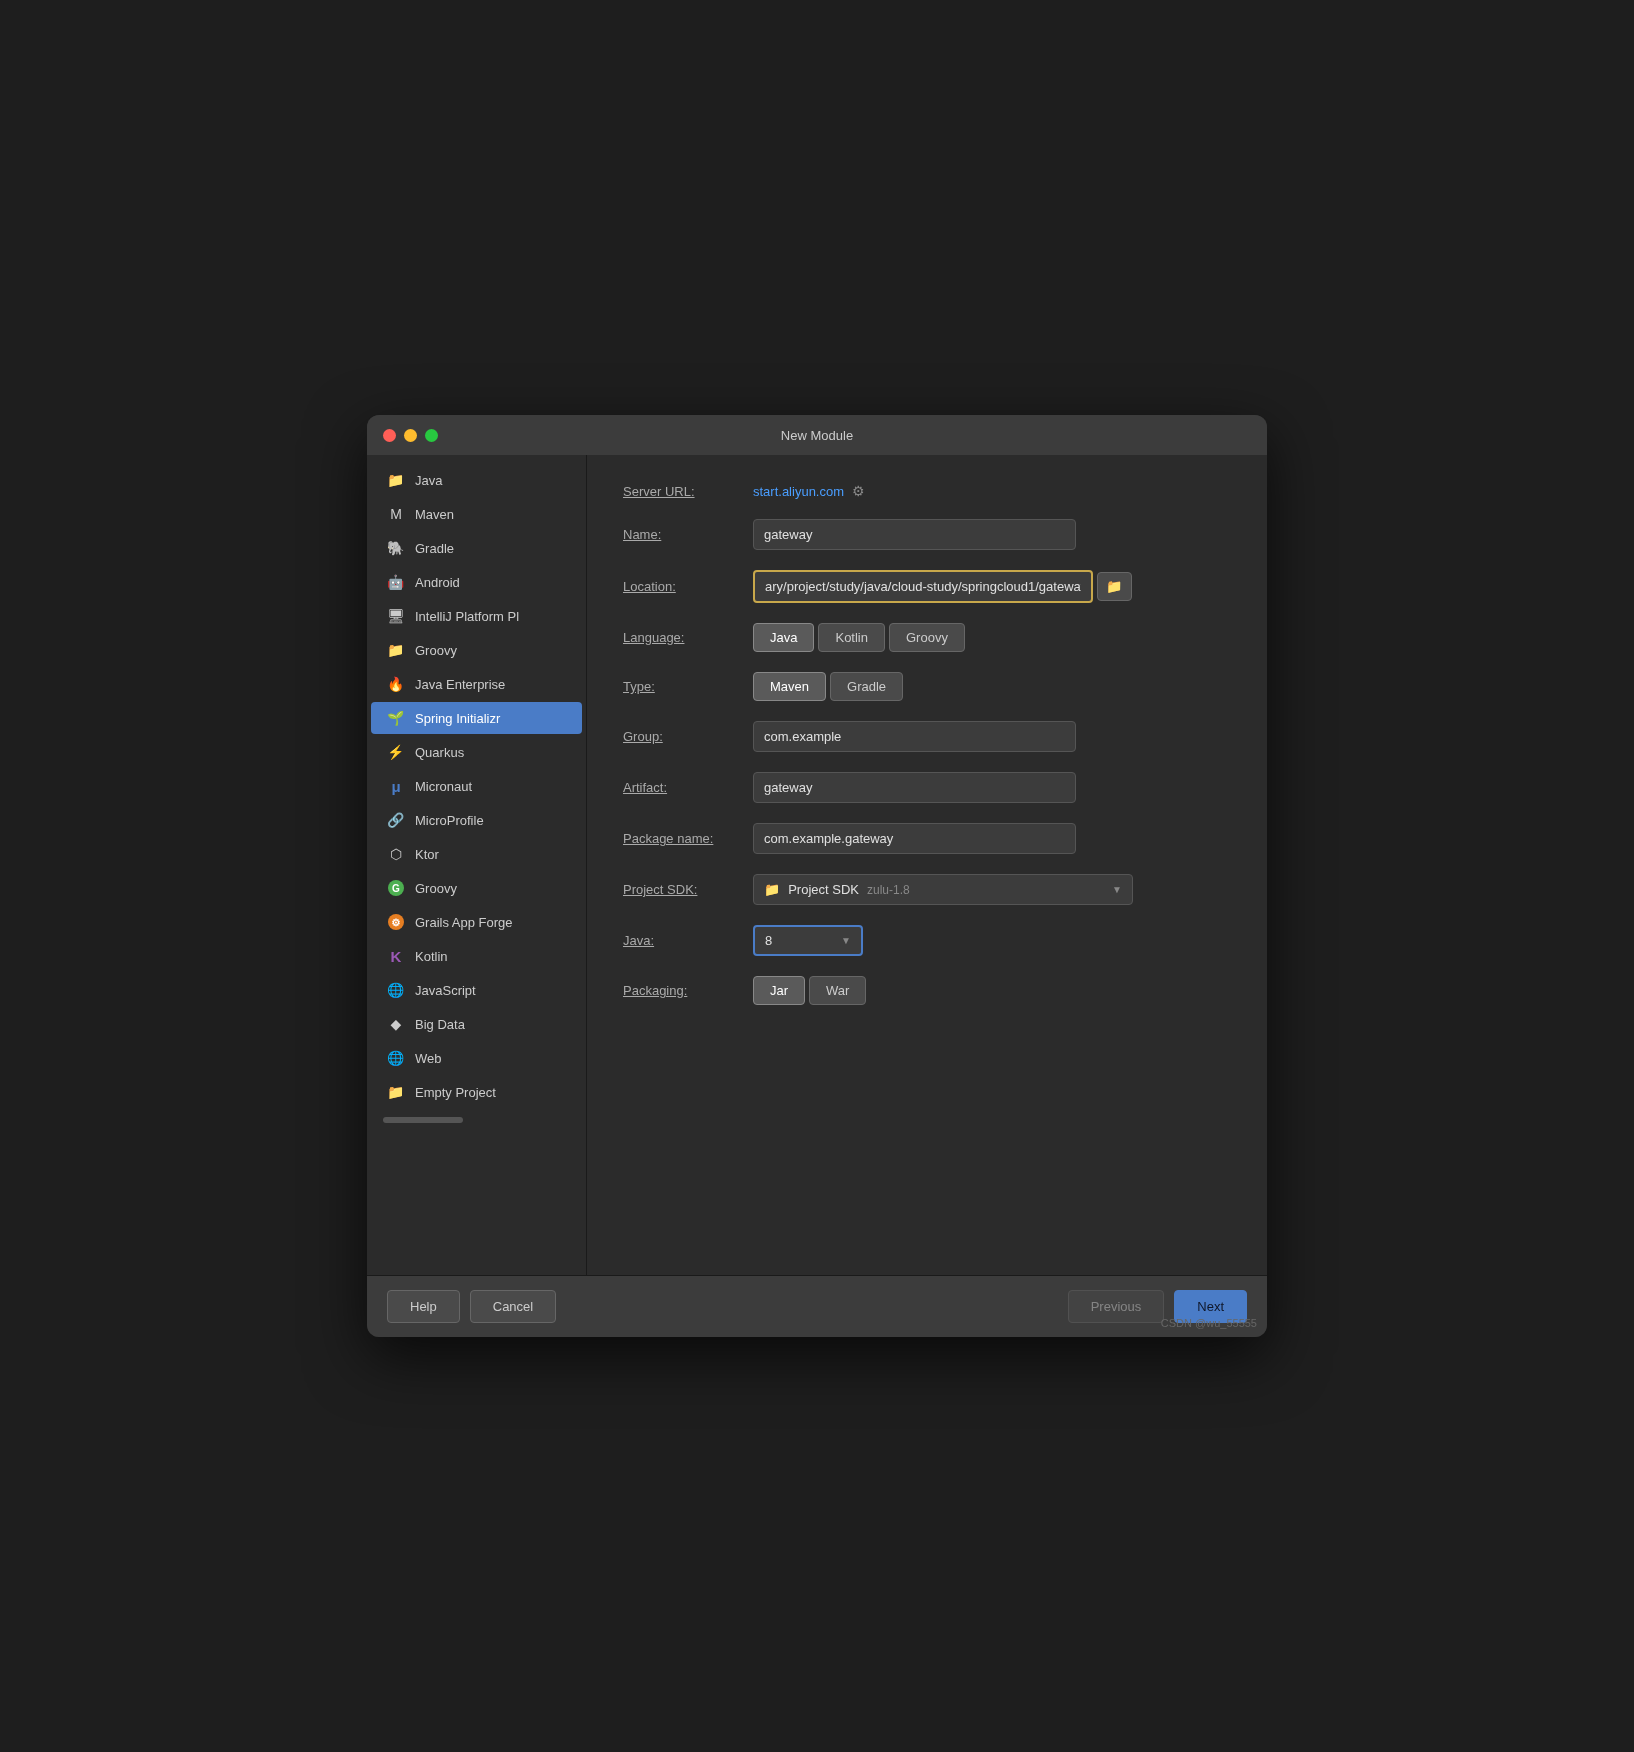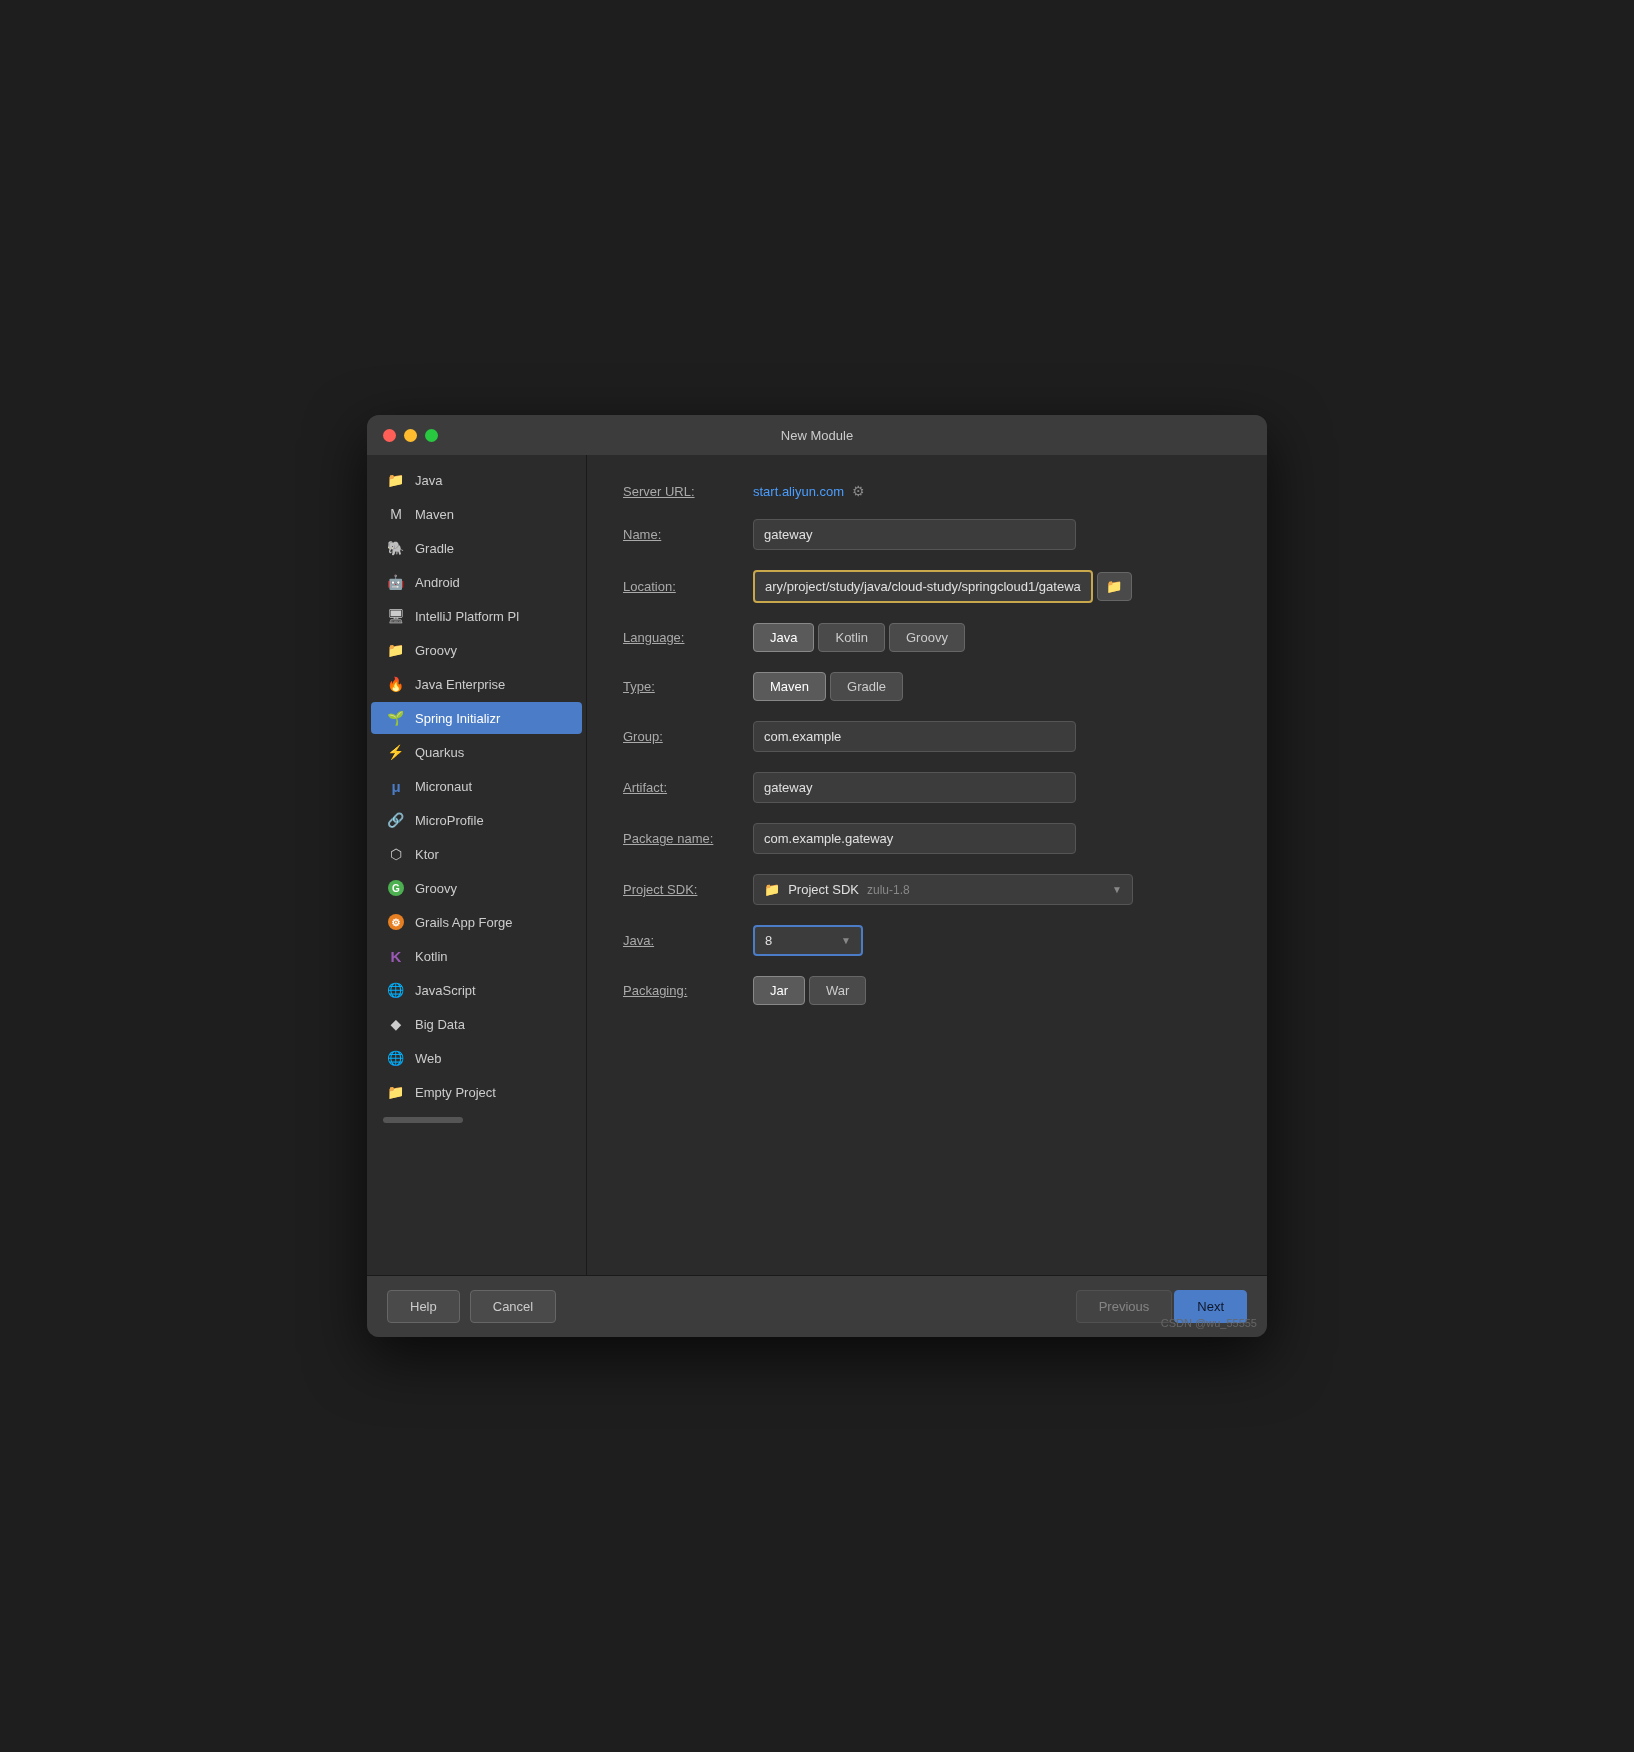--- a/index.html
+++ b/index.html
@@ -197,21 +197,21 @@
       padding: 14px 20px;
       background: #3c3c3c;
       border-top: 1px solid #1a1a1a;
     }
     .footer-left {
       display: flex;
       gap: 10px;
     }
     .footer-right {
       display: flex;
-      gap: 2px;
+      gap: 10px;
     }
     .btn-footer {
       background: #4a4a4a;
       border: 1px solid #666;
       border-radius: 4px;
       color: #ccc;
       font-size: 13px;
       padding: 8px 22px;
       cursor: pointer;
     }

